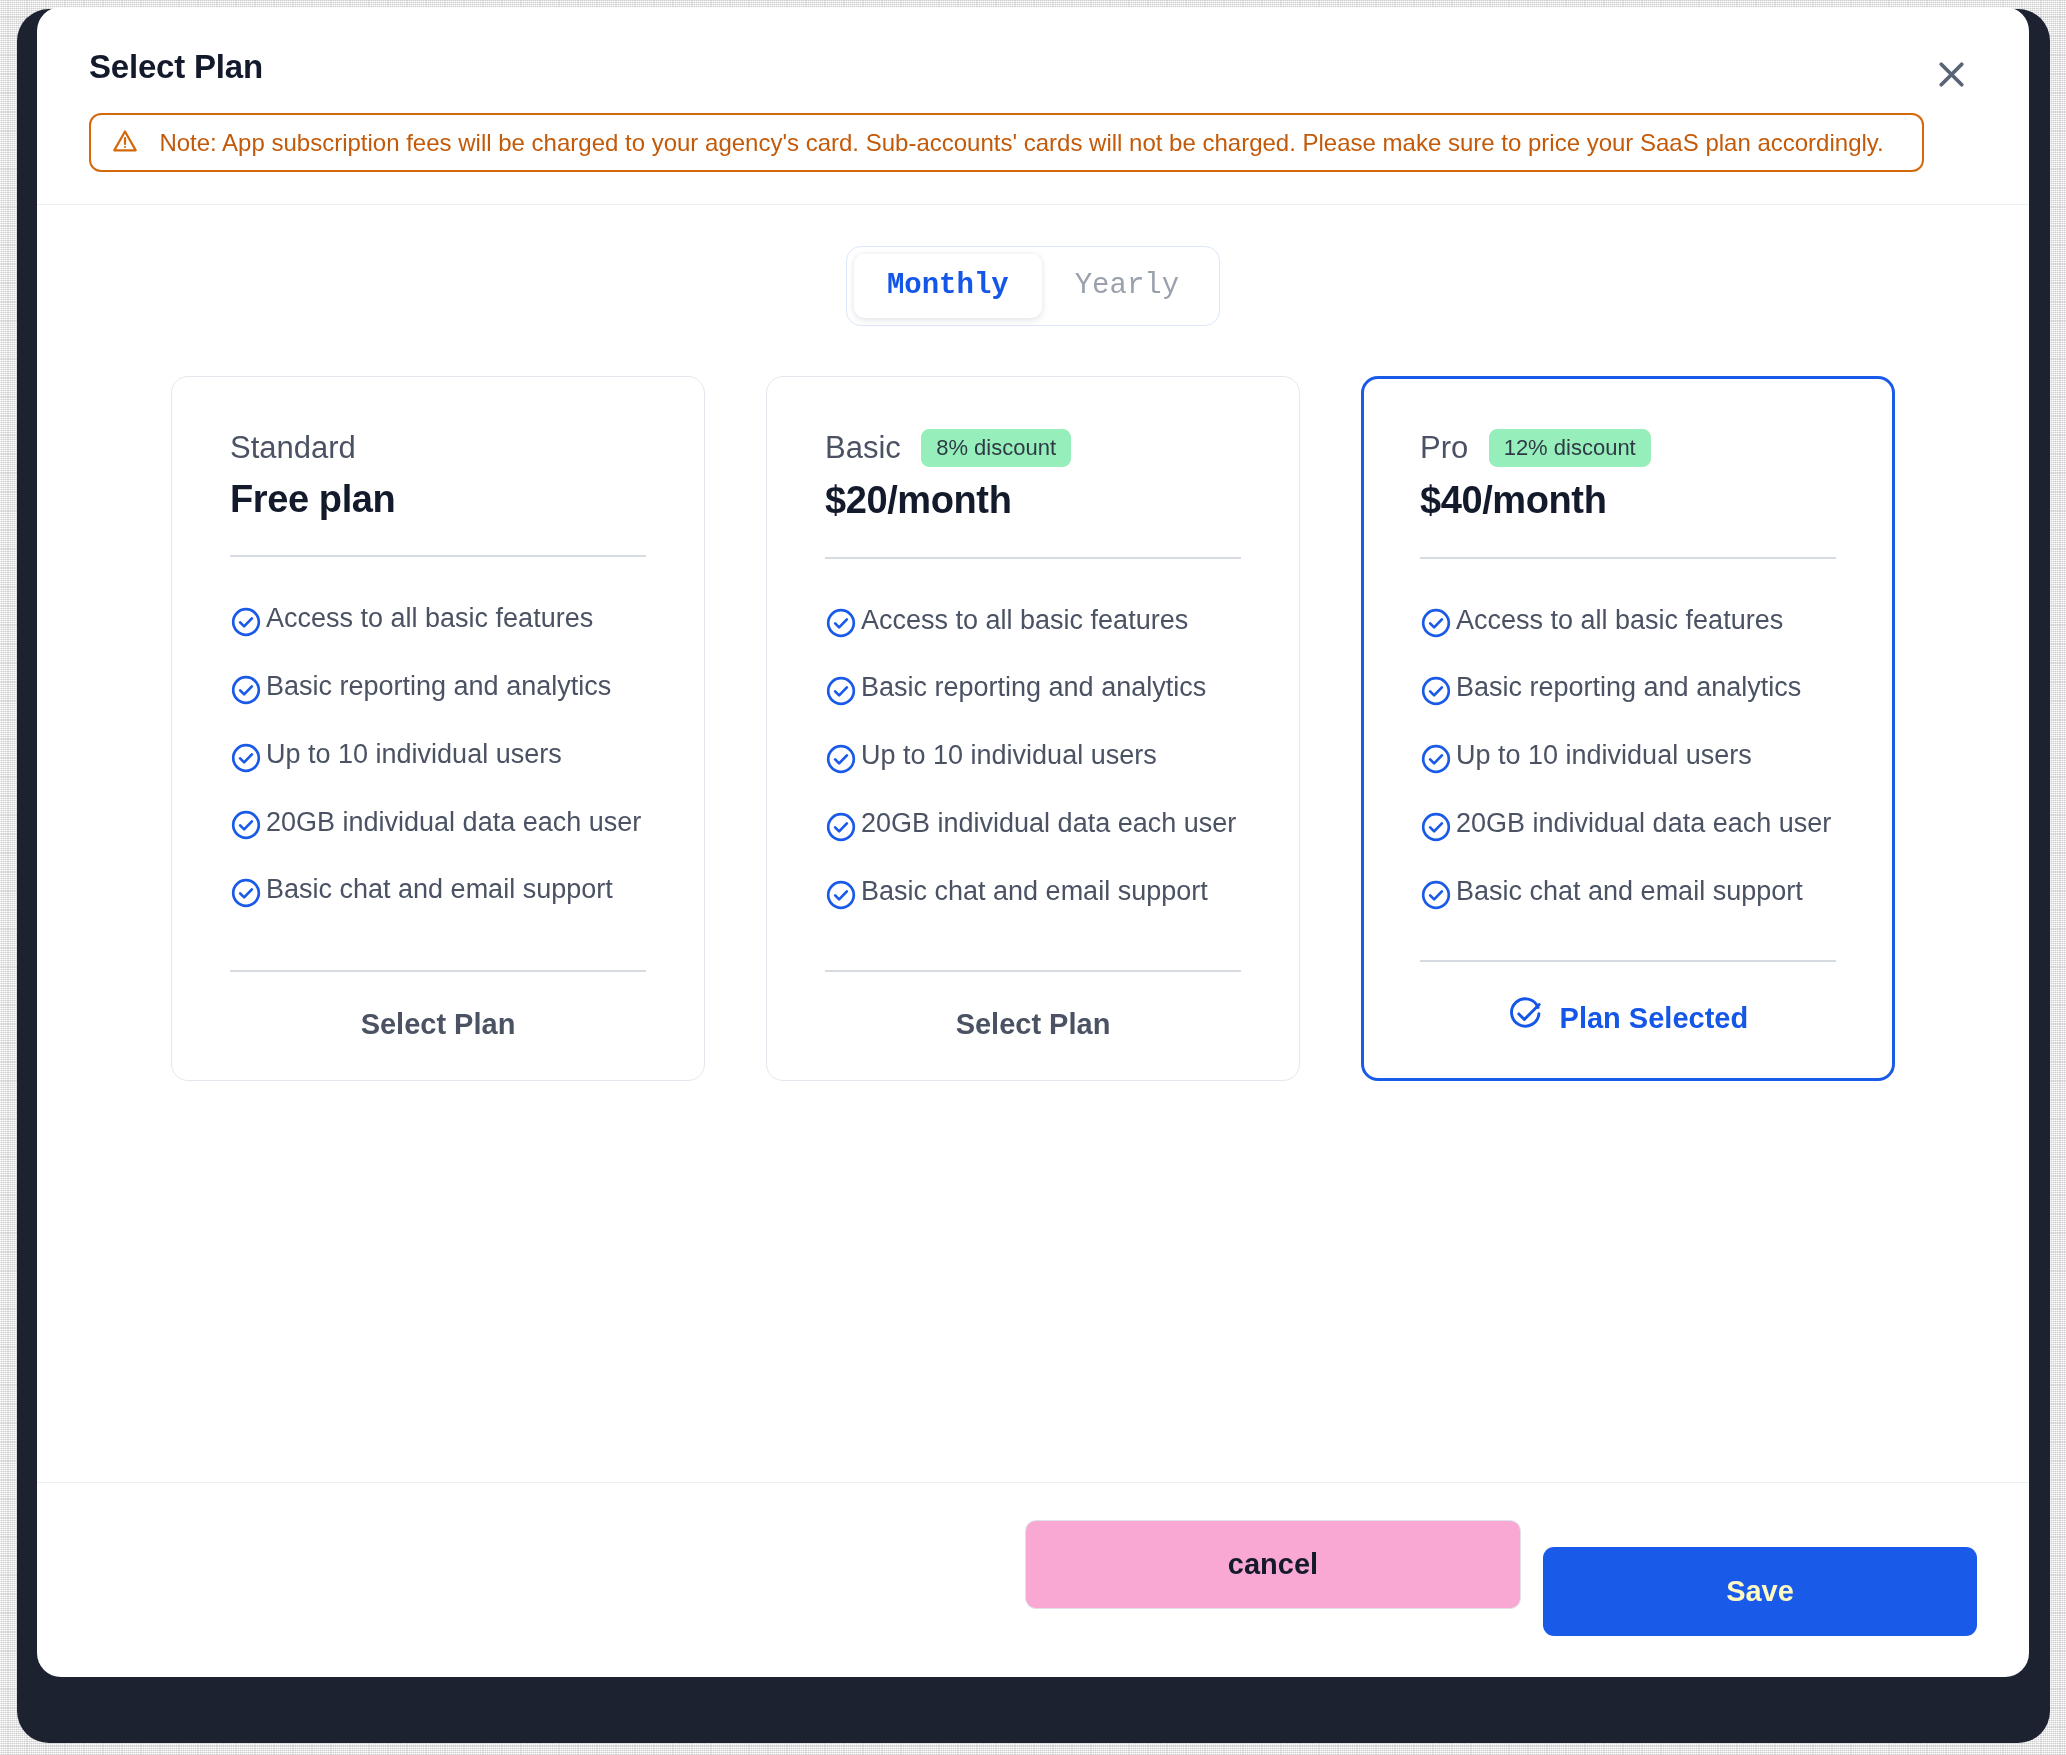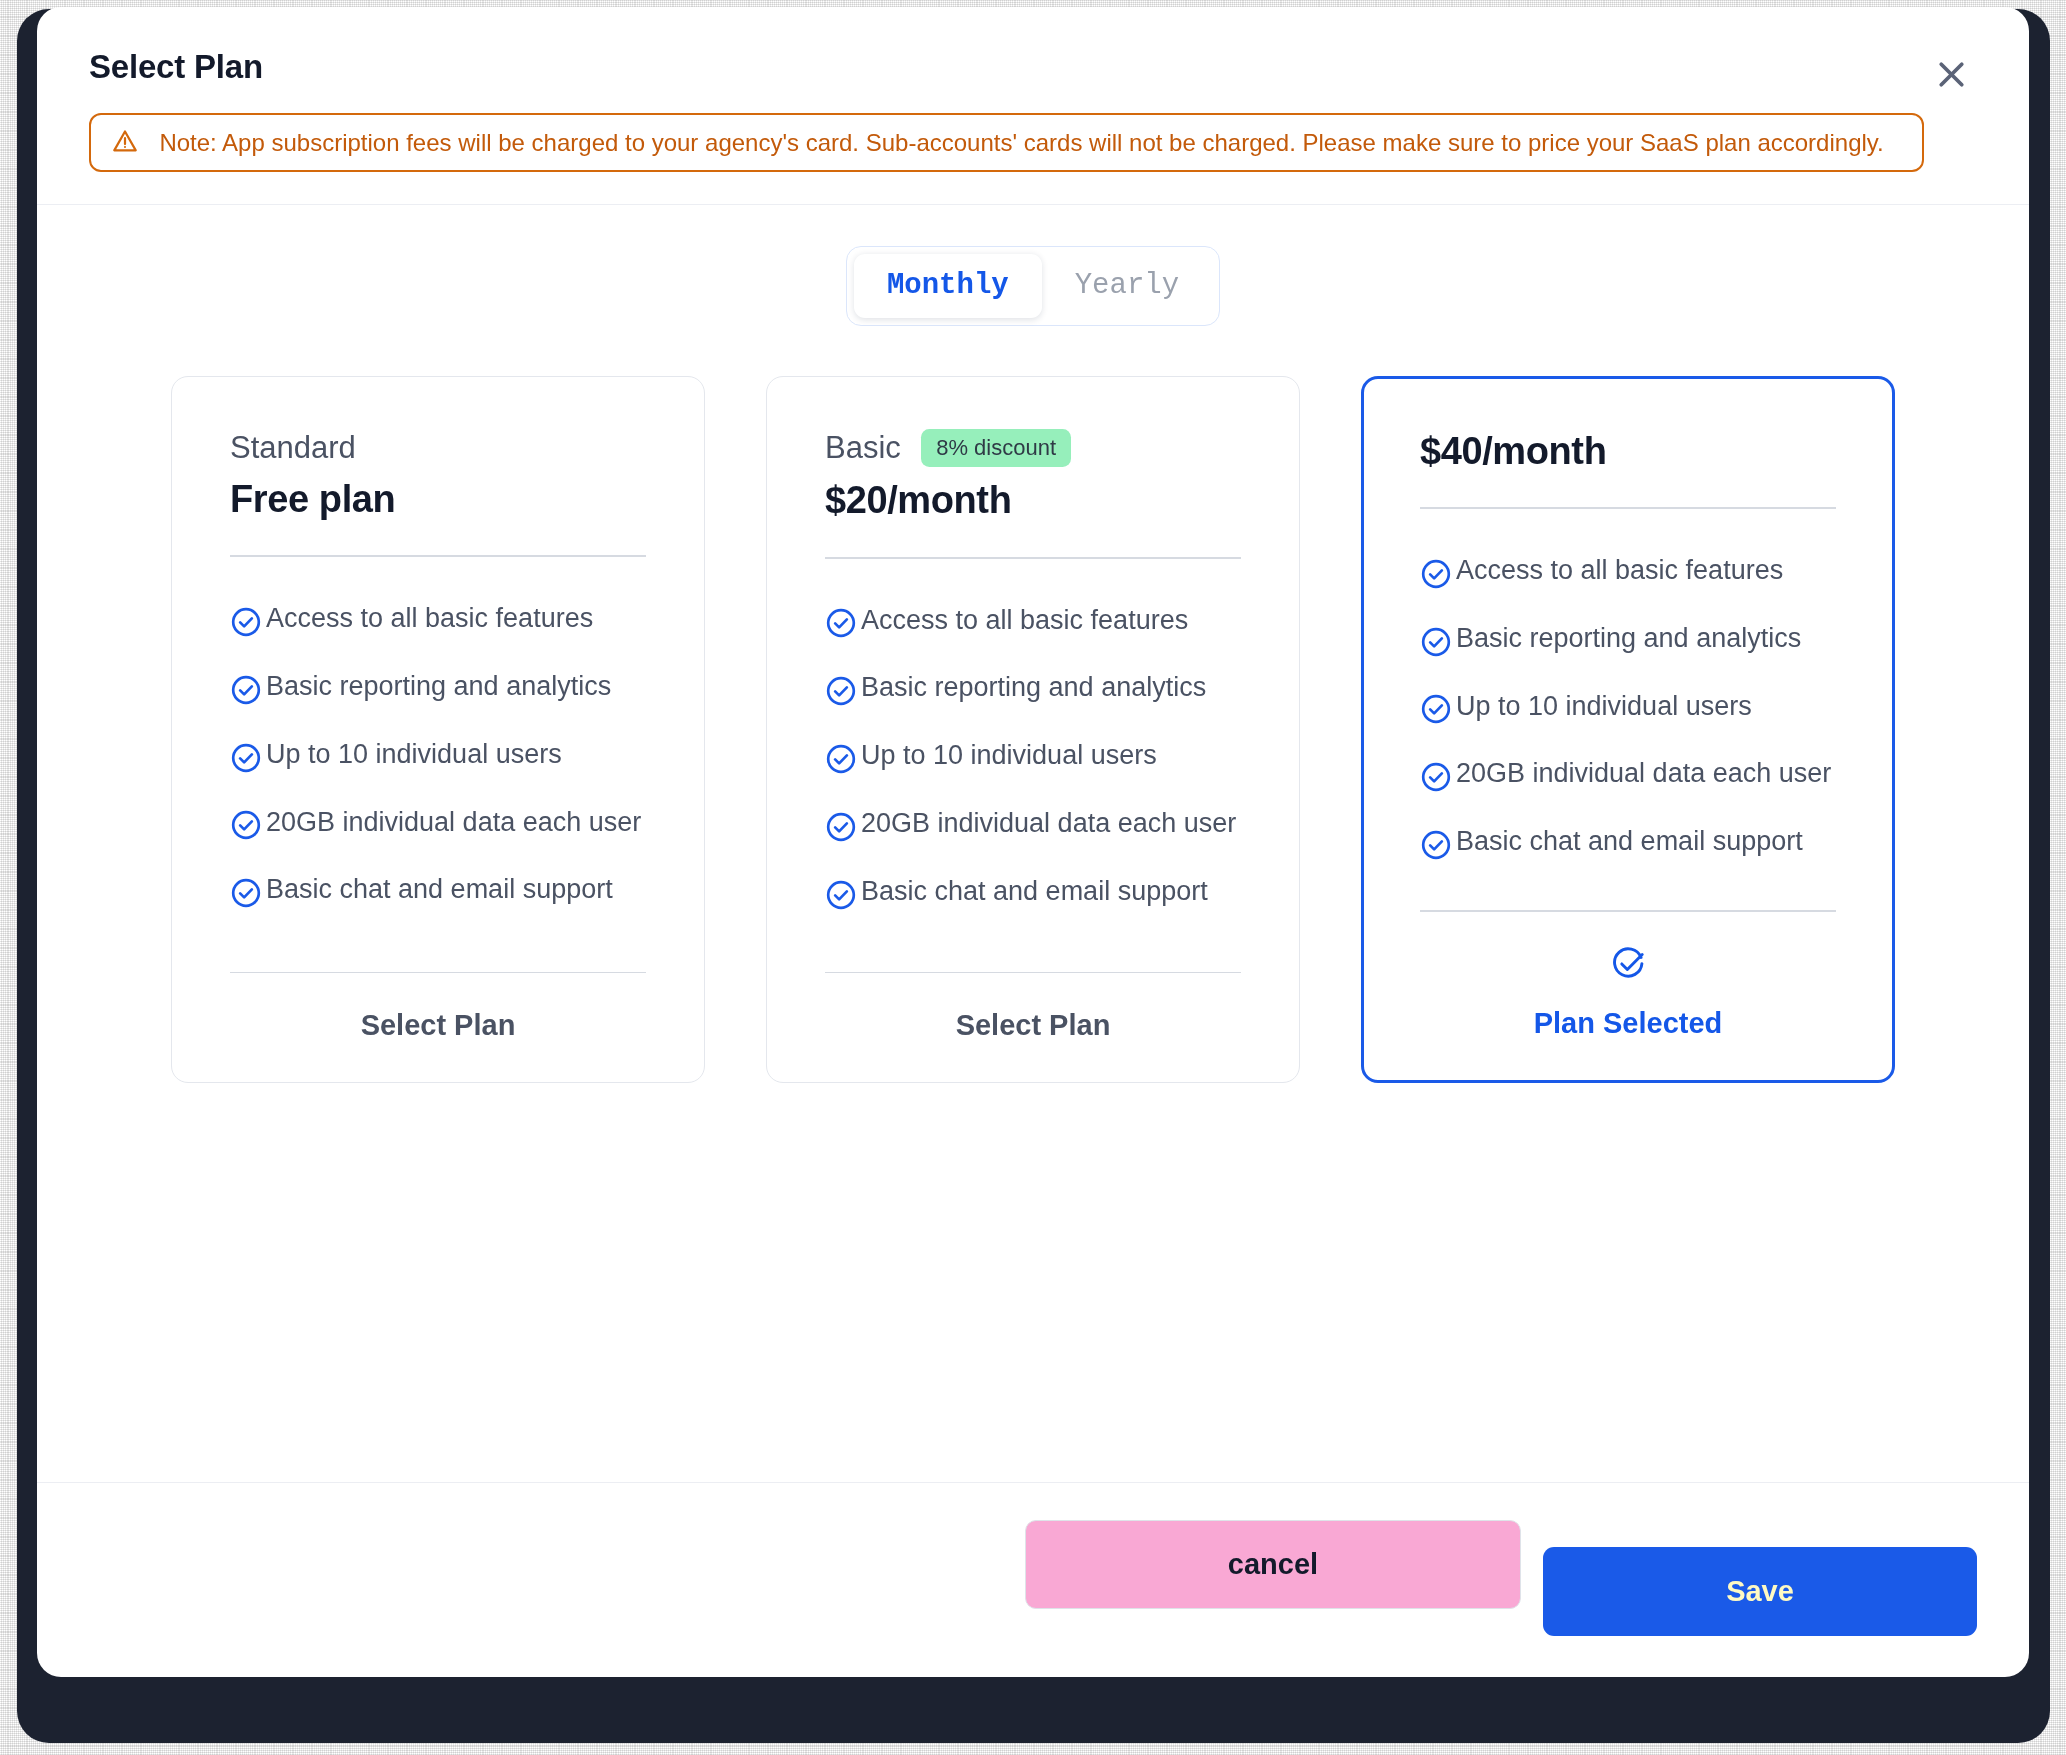--- a/index.html
+++ b/index.html
@@ -215,21 +215,20 @@
     color: #4a5263;
     cursor: pointer;
     line-height: 1.2;
   }
   .card-action.selected-action {
     color: #1457e8;
     display: flex;
     align-items: center;
     justify-content: center;
     gap: 16.7px;
-    flex-direction: column;
   }
 
   
   .modal-footer {
     border-top: 1.9px solid #eceef3;
     padding: 37px 52px 41px 52px;
     display: flex;
     justify-content: flex-end;
     gap: 22px;
   }
@@ -411,20 +410,24 @@
                 </svg>
             </span>
             <span class="feature-text">Basic chat and email support</span>
           </li>
         </ul>
         <div class="card-footer-divider"></div>
         <div class="card-action">Select Plan</div>
       </div>
 
       <div class="plan-card selected">
+        <div class="plan-name-row">
+          <span class="plan-name">Pro</span>
+          <span class="discount-badge">12% discount</span>
+        </div>
         <div class="plan-price">$40/month</div>
         <div class="card-divider"></div>
         <ul class="features">
           <li class="feature">
             <span class="feature-icon">
               <svg width="32" height="32" viewBox="0 0 24 24" fill="none" stroke="#1a5ae8" stroke-width="2" stroke-linecap="round" stroke-linejoin="round">
                   <circle cx="12" cy="12" r="9.6"></circle>
                   <path d="M7.6 12.3 L10.6 15.3 L16.4 9.3"></path>
                 </svg>
             </span>

